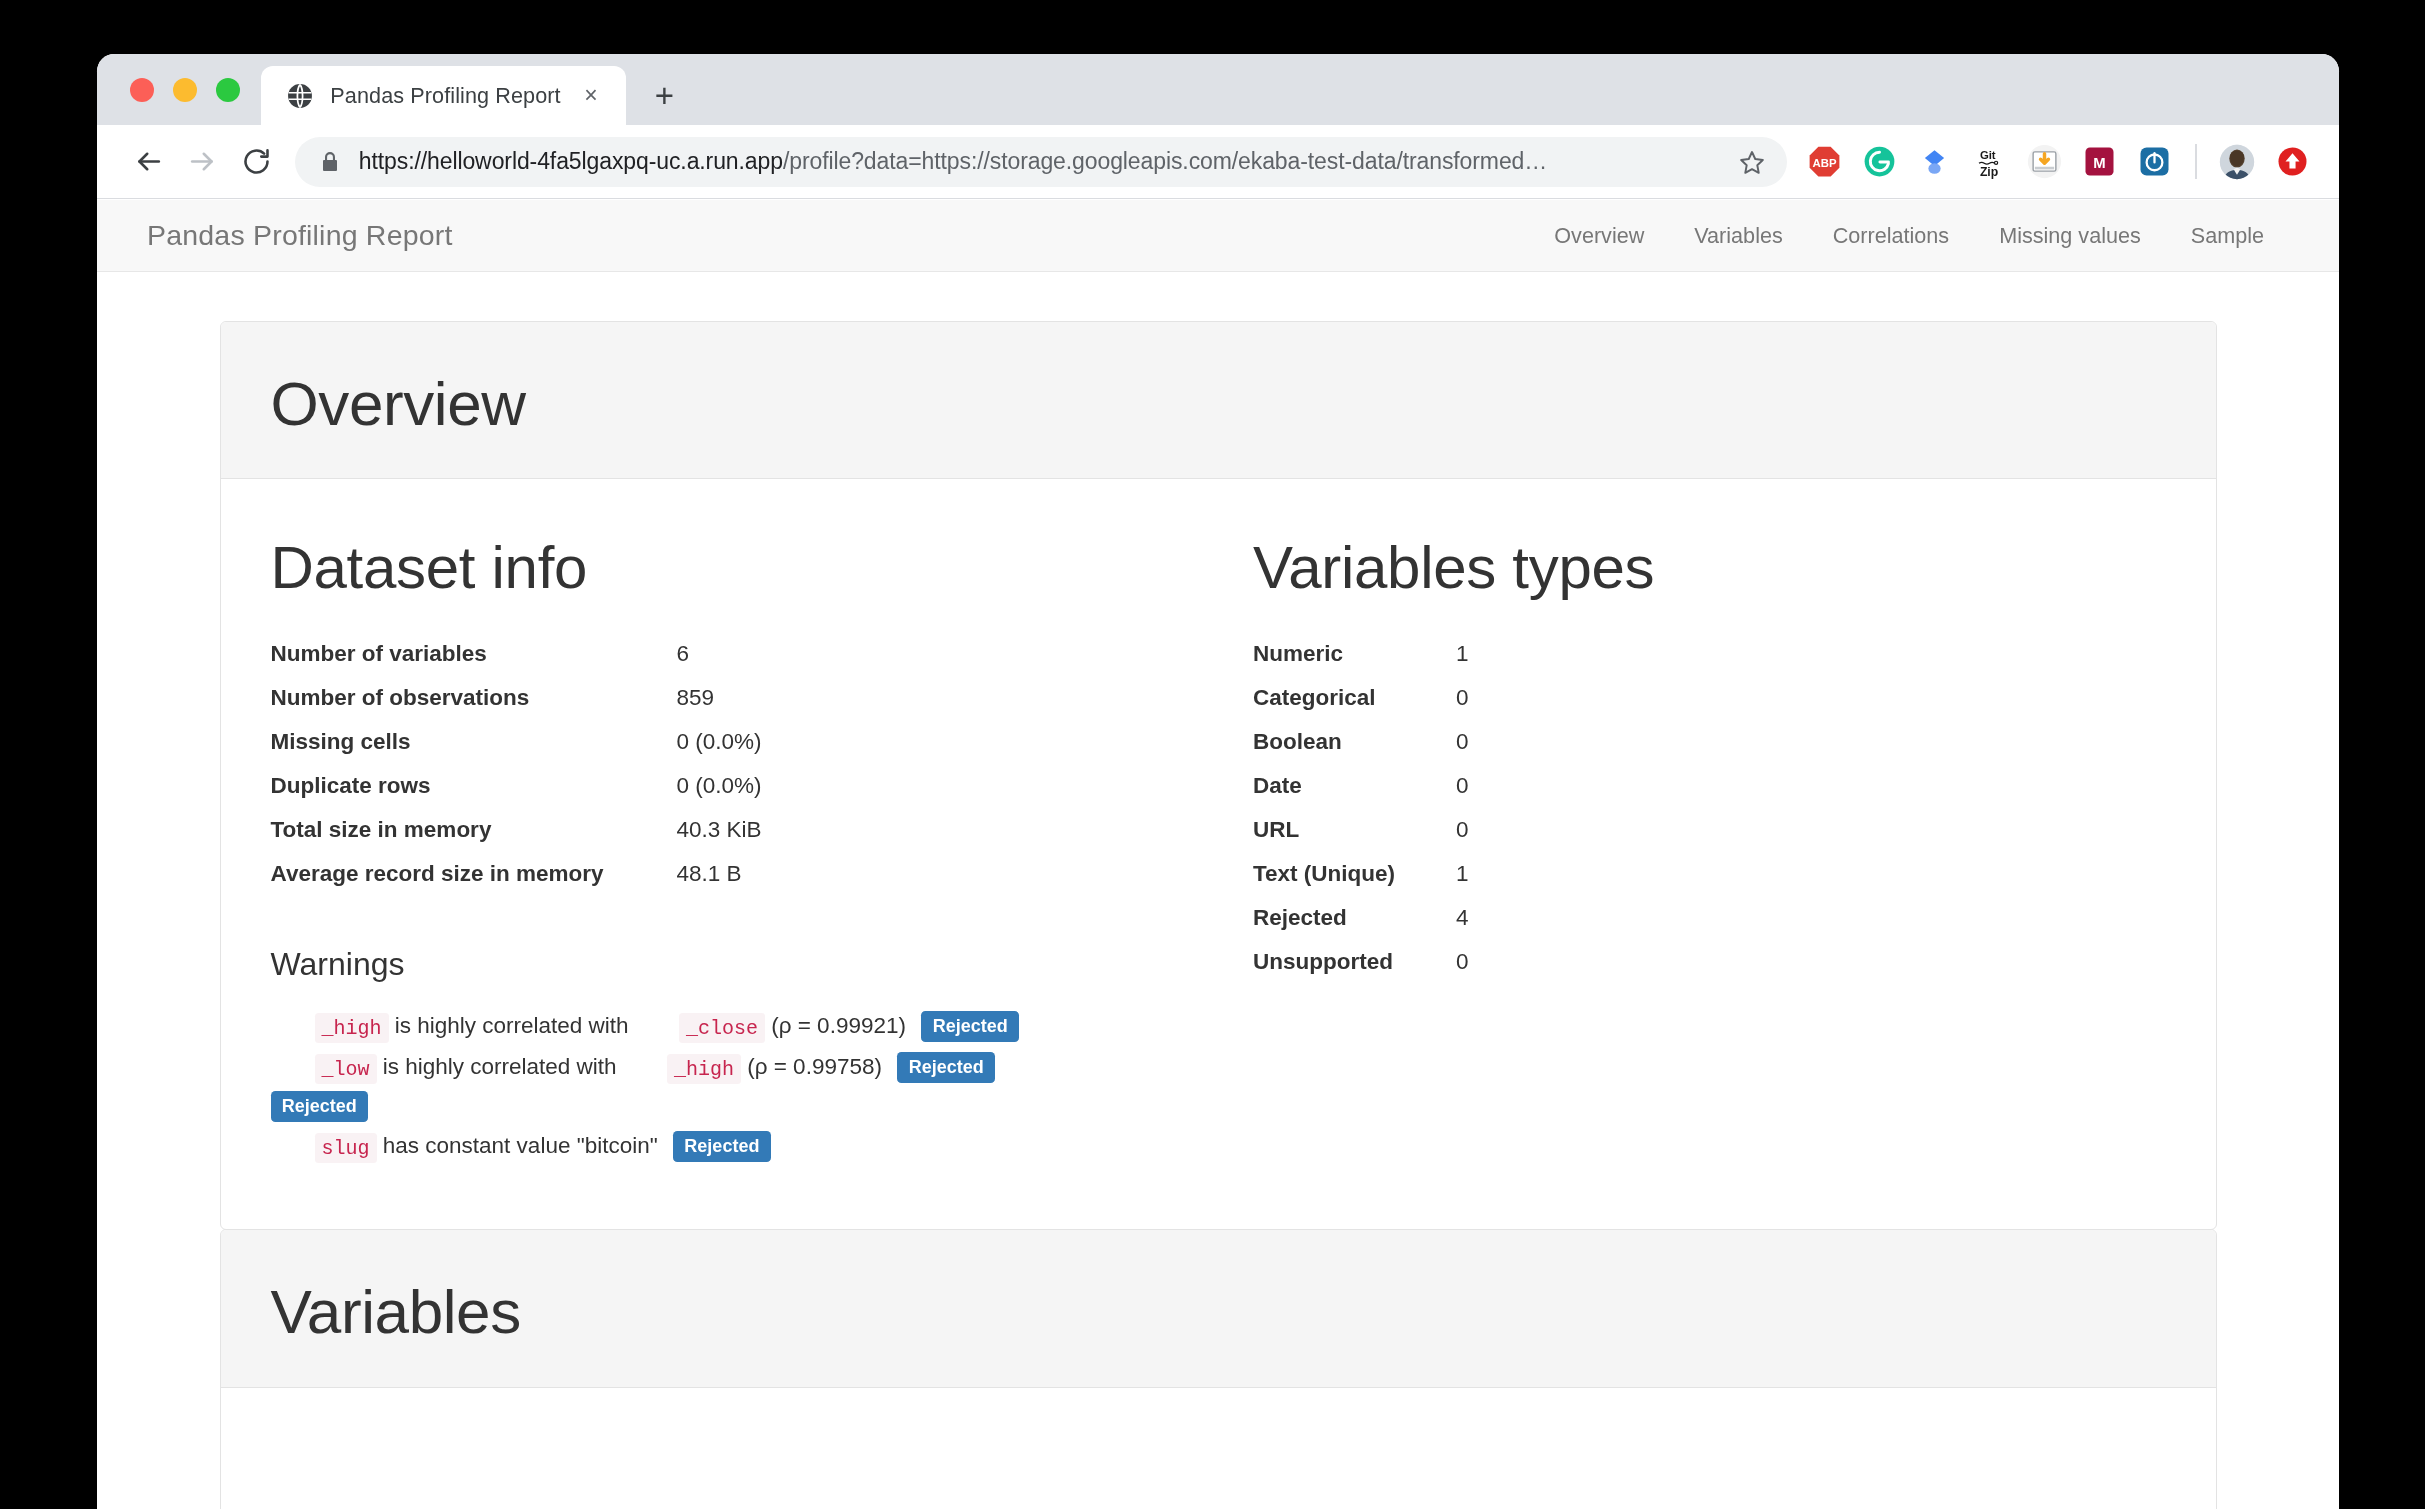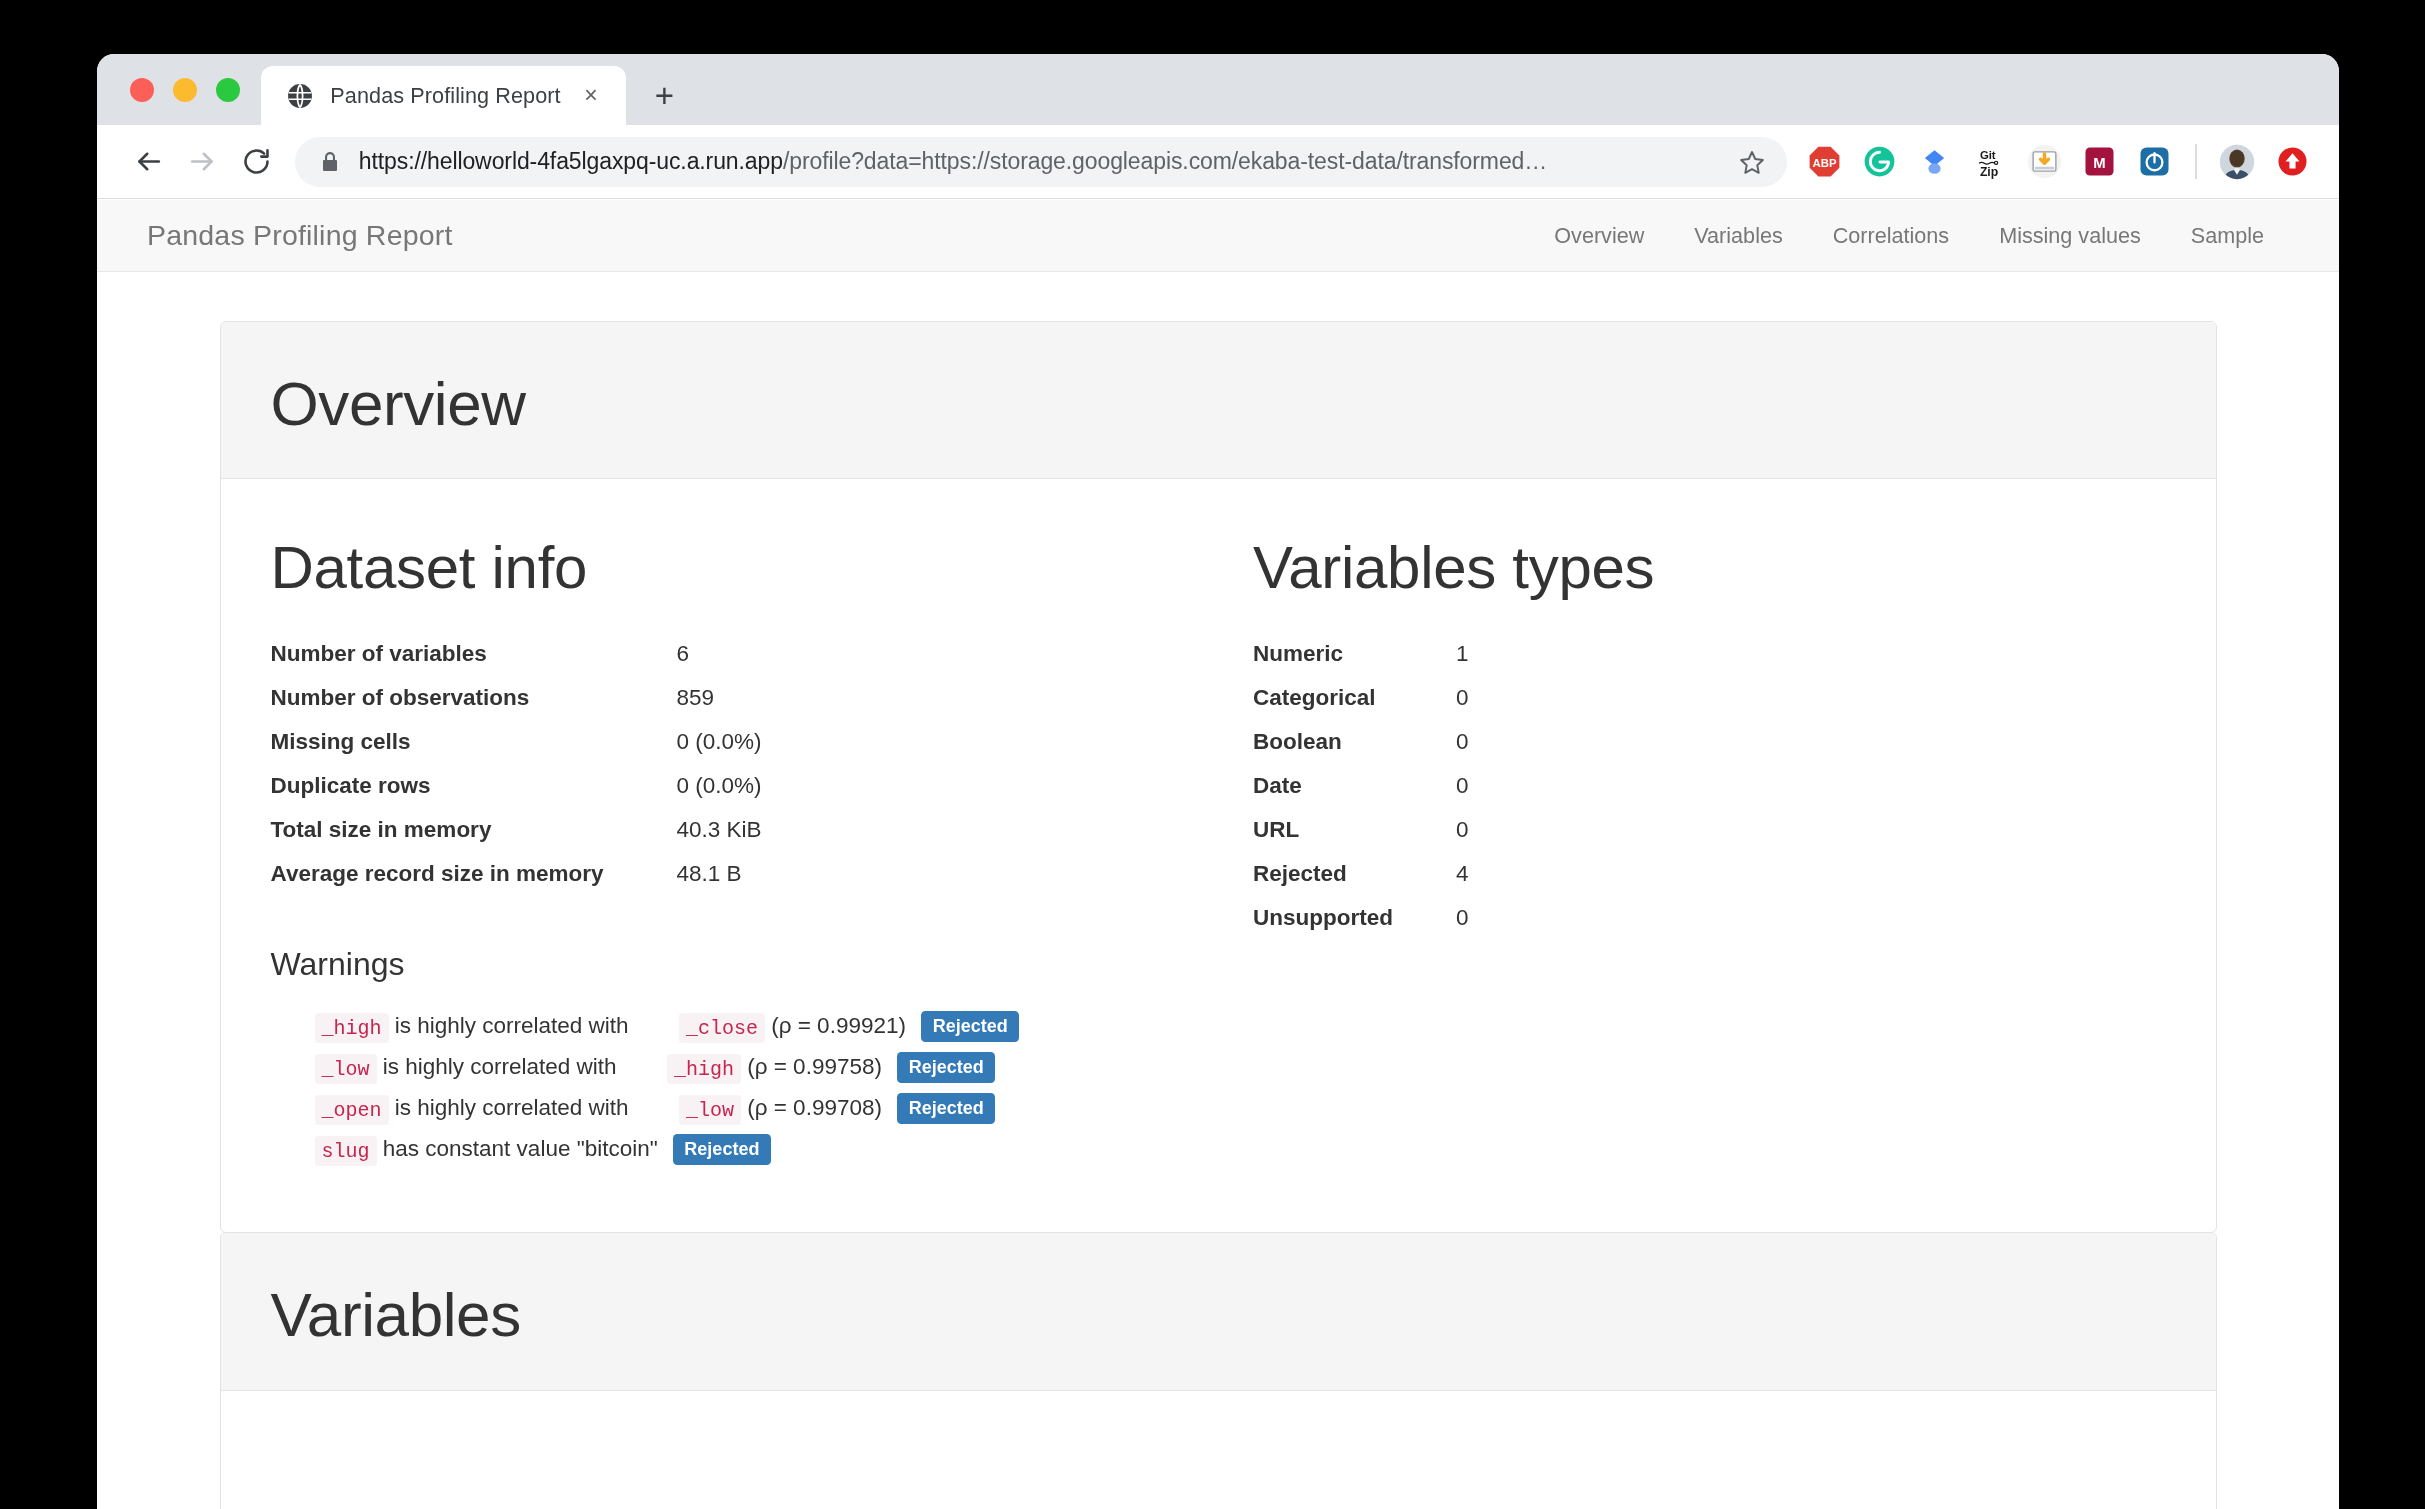--- a/index.html
+++ b/index.html
@@ -514,21 +514,20 @@
                       <span class="warn-text"><code class="tok">_high</code> <span>is highly correlated with</span> <code class="tok">_close</code> <span>(ρ = 0.99921)</span></span>
                       <span class="warn-badge-cell"><span class="badge-rejected">Rejected</span></span>
                     </div>
 
                     <div class="warn-row">
                       <span class="warn-text"><code class="tok">_low</code> <span>is highly correlated with</span> <code class="tok">_high</code> <span>(ρ = 0.99758)</span></span>
                       <span class="warn-badge-cell"><span class="badge-rejected">Rejected</span></span>
                     </div>
 
                     <div class="warn-row">
-                      <span class="warn-text"><code class="tok">_open</code> <span>is highly correlated with</span> <code class="tok">_low</code> <span>(ρ = 0.99708)</span></span>
                       <span class="warn-badge-cell"><span class="badge-rejected">Rejected</span></span>
                     </div>
 
                     <div class="warn-row">
                       <span class="warn-text"><code class="tok">slug</code> <span>has constant value "bitcoin"</span></span>
                       <span class="warn-badge-cell"><span class="badge-rejected">Rejected</span></span>
                     </div>
 
                   </div>
                 </div>
@@ -550,20 +549,24 @@
                       <td class="k">Boolean</td>
                       <td class="v">0</td>
                     </tr>
                     <tr>
                       <td class="k">Date</td>
                       <td class="v">0</td>
                     </tr>
                     <tr>
                       <td class="k">URL</td>
                       <td class="v">0</td>
+                    </tr>
+                    <tr>
+                      <td class="k">Text (Unique)</td>
+                      <td class="v">1</td>
                     </tr>
                     <tr>
                       <td class="k">Rejected</td>
                       <td class="v">4</td>
                     </tr>
                     <tr>
                       <td class="k">Unsupported</td>
                       <td class="v">0</td>
                     </tr>
                   </tbody>

